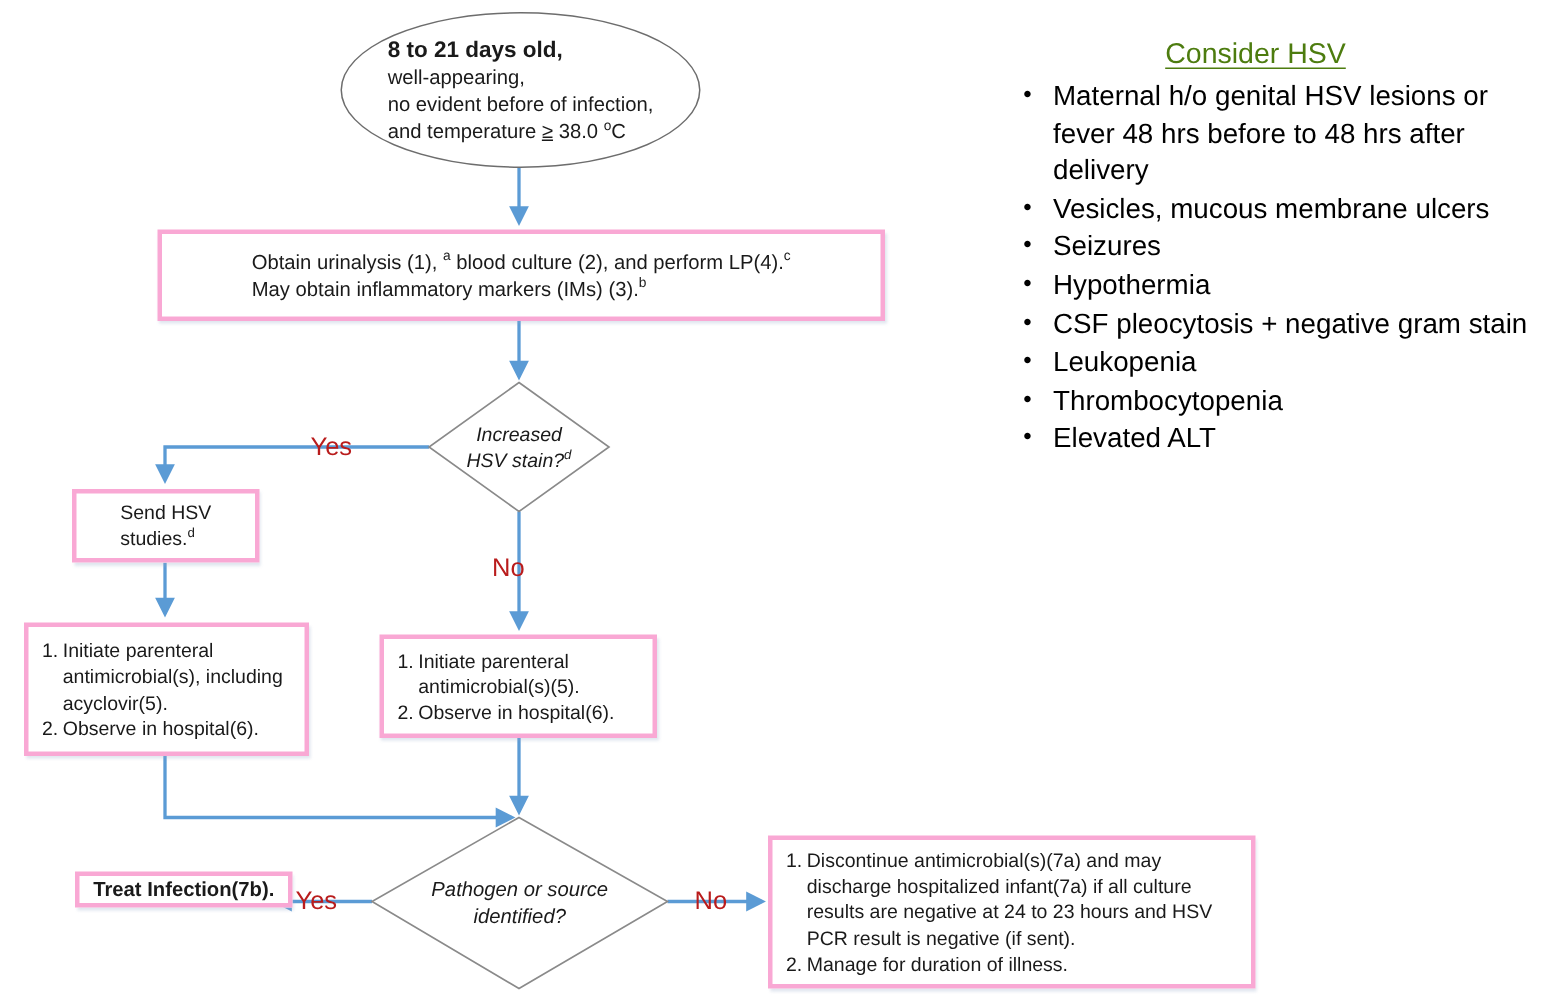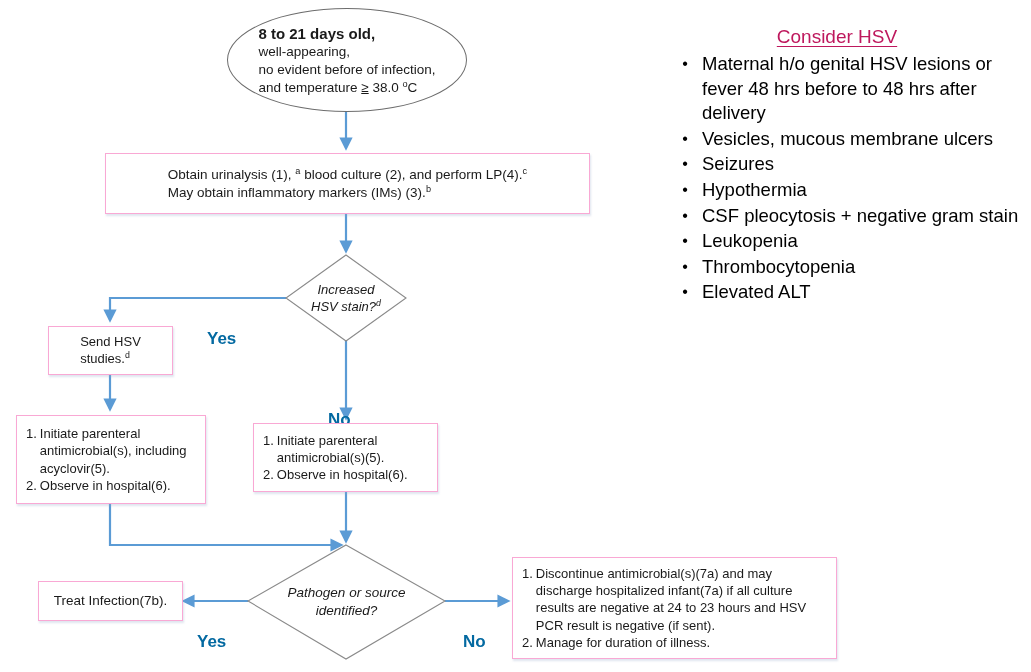--- a/index.html
+++ b/index.html
@@ -34,21 +34,21 @@
     position: absolute;
     box-sizing: border-box;
     display: flex;
     align-items: center;
     justify-content: center;
     text-align: left;
     background: #ffffff;
     color: #1a1a1a;
   }
   .box {
-    border: 1px solid #f9a8d4;
+    border: 3px solid #f9a8d4;
     box-shadow: 1px 2px 2px rgba(150,170,200,0.30);
   }
   .ellipse {
     border: 1px solid #6d6d6d;
     border-radius: 50%;
   }
   .diamond-wrap {
     position: absolute;
   }
   .diamond-label {
@@ -65,45 +65,44 @@
   }
   .txt-left { text-align: left; justify-content: flex-start; }
 
   .inner { padding: 2px 8px; line-height: 1.30; }
   .inner-left { padding: 4px 9px; line-height: 1.33; text-align: left; width: 100%; }
 
   sup { font-size: 0.68em; vertical-align: super; line-height: 0; }
 
   .lbl {
     position: absolute;
-    font-weight: bold;
-    color: #0369a1;
+    font-weight: normal;
+    color: #b91c1c;
     white-space: nowrap;
-    margin-top: 41px;
   }
 
   
   .ell-l1 { font-weight: bold; font-size: 15px; }
   .ell-l2, .ell-l3, .ell-l4 { font-size: 13.5px; }
 
   
   #hsv-panel {
     position: absolute;
     left: 668px;
     top: 26px;
     width: 360px;
   }
   #hsv-title {
     text-align: center;
     font-size: 19px;
     text-decoration: underline;
     text-underline-offset: 3px;
     margin: 0 0 4px 0;
     padding-right: 22px;
-    color: #be185d;
+    color: #4d7c0f;
   }
   .hsv-item {
     display: flex;
     align-items: flex-start;
     font-size: 18.5px;
     line-height: 1.33;
     margin-bottom: 1px;
     color: #000;
   }
   .hsv-bullet {
@@ -234,21 +233,21 @@
     <div class="diamond-label" style="font-size:13.5px;">
       <div>
         <div>Pathogen or source</div>
         <div>identified?</div>
       </div>
     </div>
   </div>
   <div class="lbl" style="left:197px; top:591px; font-size:17px;">Yes</div>
   <div class="lbl" style="left:463px; top:591px; font-size:17px;">No</div>
 
-  <div class="node box" style="left:38px; top:581px; width:145px; height:40px; font-size:13.5px;">
+  <div class="node box" style="left:50px; top:581px; width:145px; height:24px; font-size:13.5px;font-weight:bold;">
     <div class="inner">Treat Infection(7b).</div>
   </div>
 
   <div class="node box txt-left" style="left:512px; top:557px; width:325px; height:102px; font-size:13px; align-items:center;">
     <ol class="inner-left">
       <li class="numlist-item">
         <span class="numlist-num">1.</span>
         <span class="numlist-txt">Discontinue antimicrobial(s)(7a) and may discharge hospitalized infant(7a) if all culture results are negative at 24 to 23 hours and HSV PCR result is negative (if sent).</span>
       </li>
       <li class="numlist-item">

